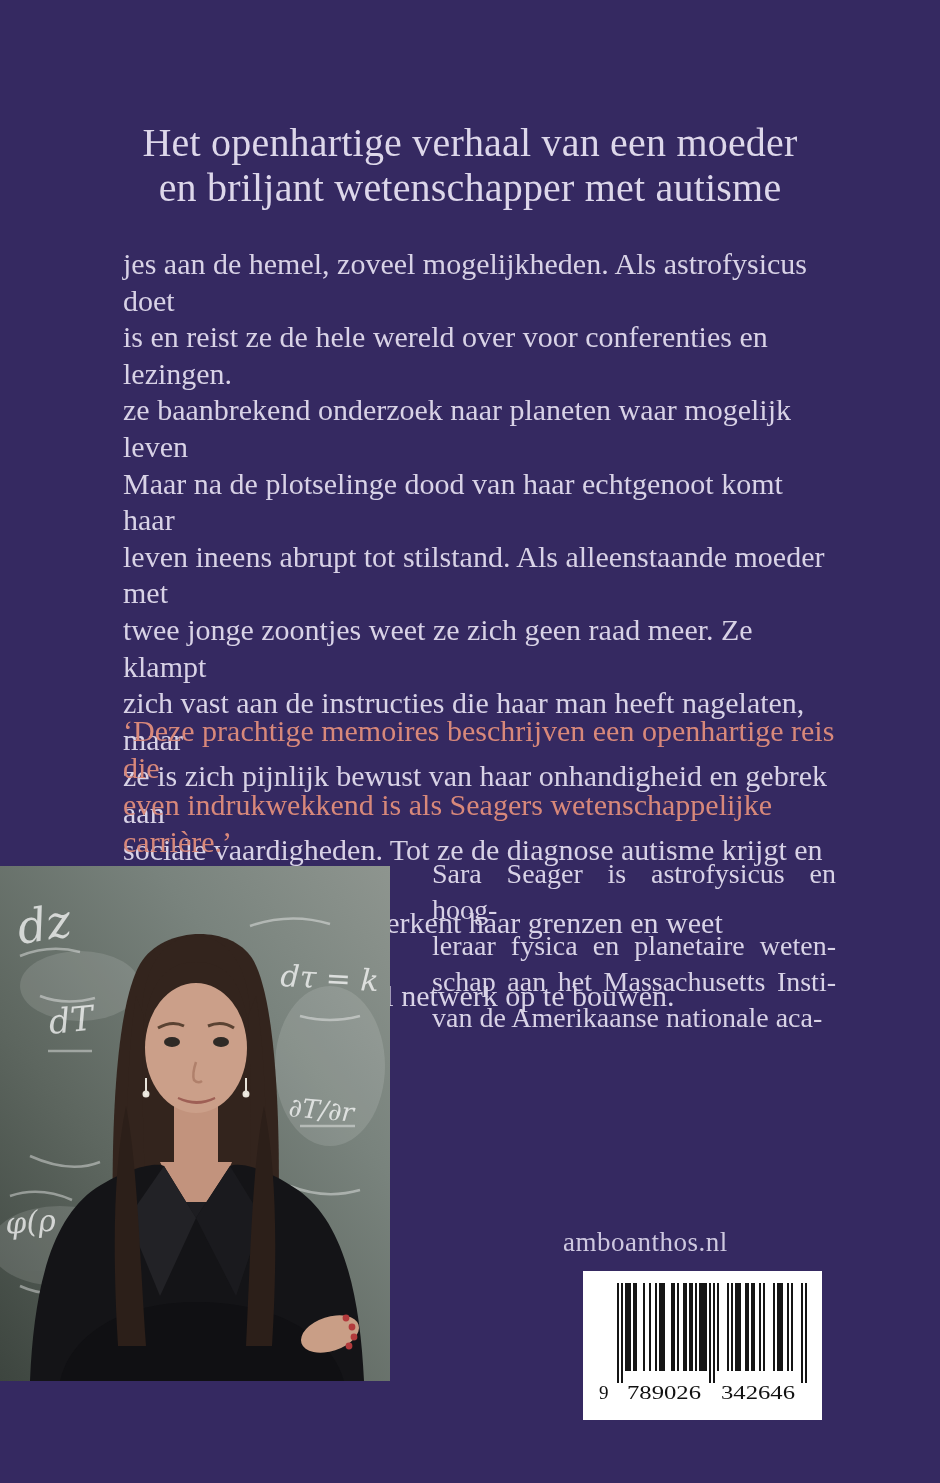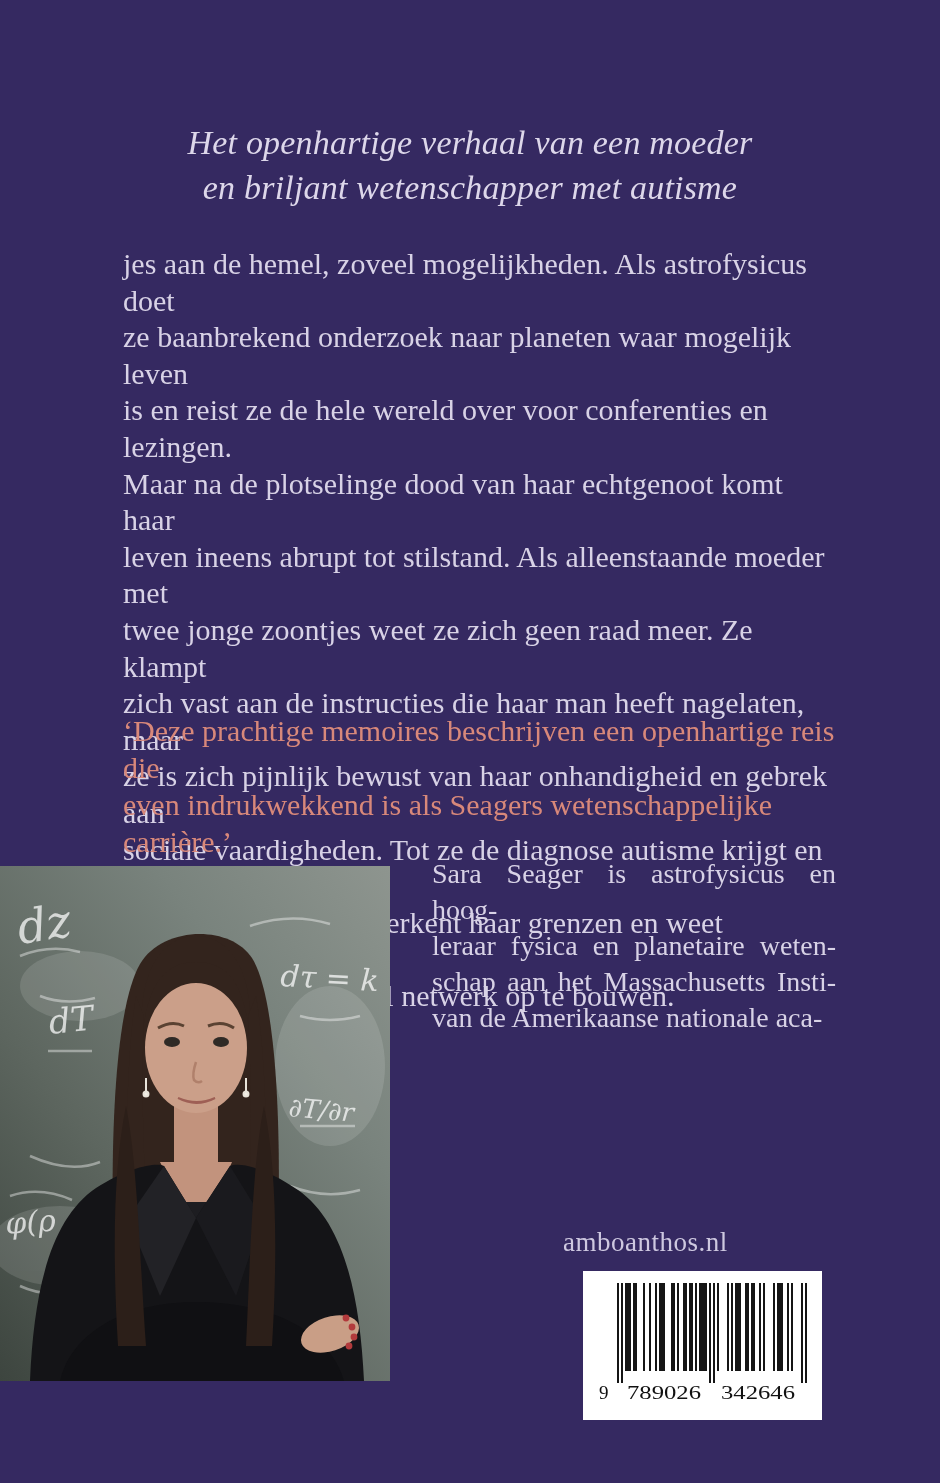--- a/index.html
+++ b/index.html
@@ -4,22 +4,22 @@
 <style>
   html,body{margin:0;padding:0;background:#1d1640;}
   .page{
     position:relative; width:940px; height:1483px; overflow:hidden;
     background:#352961;
     font-family:"Liberation Serif","DejaVu Serif",serif;
     color:#d9d3e8;
   }
   .tagline{
     position:absolute; top:120px; left:0; width:940px;
-    text-align:center; font-size:34px; line-height:45px; font-weight:400;
-    color:#ddd7ea; letter-spacing:.2px;font-style:italic;
+    text-align:center; font-size:40px; line-height:45px; font-weight:400;
+    color:#ddd7ea; letter-spacing:.2px;
   }
   .synopsis{
     position:absolute; top:246px; left:123px; width:706px;
     font-size:30px; line-height:36.6px; color:#d8d2e6;
   }
   .quote{
     position:absolute; top:712px; left:123px; width:730px;
     font-size:30px; line-height:37px; color:#d8887a;
   }
   .quote .attr{ font-style:italic; }
@@ -58,22 +58,22 @@
 
 <div class="page">
 
   <div class="tagline">
     <div>Het openhartige verhaal van een moeder</div>
     <div>en briljant wetenschapper met autisme</div>
   </div>
 
   <div class="synopsis">
       <div class="tline">jes aan de hemel, zoveel mogelijkheden. Als astrofysicus doet</div>
+      <div class="tline">is en reist ze de hele wereld over voor conferenties en lezingen.</div>
       <div class="tline">ze baanbrekend onderzoek naar planeten waar mogelijk leven</div>
-      <div class="tline">is en reist ze de hele wereld over voor conferenties en lezingen.</div>
       <div class="tline">Maar na de plotselinge dood van haar echtgenoot komt haar</div>
       <div class="tline">leven ineens abrupt tot stilstand. Als alleenstaande moeder met</div>
       <div class="tline">twee jonge zoontjes weet ze zich geen raad meer. Ze klampt</div>
       <div class="tline">zich vast aan de instructies die haar man heeft nagelaten, maar</div>
       <div class="tline">ze is zich pijnlijk bewust van haar onhandigheid en gebrek aan</div>
       <div class="tline">sociale vaardigheden. Tot ze de diagnose autisme krijgt en alles</div>
       <div class="tline">op zijn plek valt. Ze verkent haar grenzen en weet langzamer-</div>
       <div class="tline">hand een eigen sociaal netwerk op te bouwen.</div>
     </div>
 

